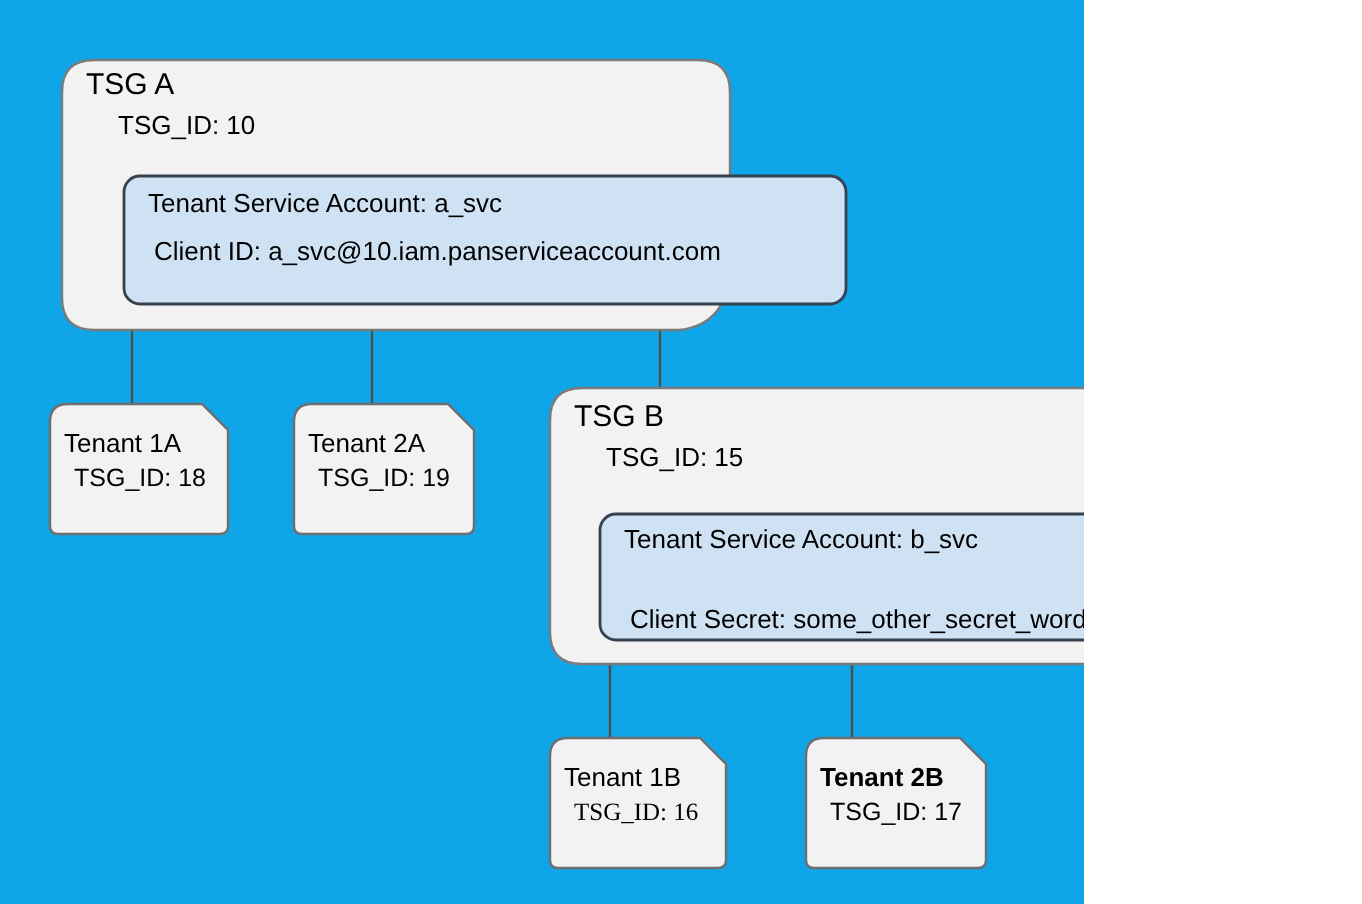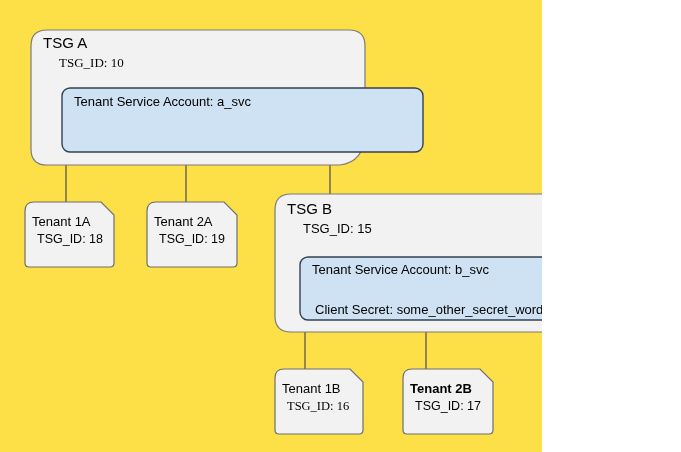--- a/index.html
+++ b/index.html
@@ -1,19 +1,19 @@
 <!DOCTYPE html>
 <html><head>
 <meta charset="utf-8">
 <style>
   html,body { margin:0; padding:0; background:#ffffff; }
   .canvas {
     position:relative;
     width:542px; height:452px;
-    background:#fde047;
+    background:#0ea5e9;
     font-family:"Liberation Sans","DejaVu Sans",sans-serif;
     overflow:hidden;
   }
   .canvas svg { position:absolute; left:0; top:0; }
   .t {
     position:absolute;
     color:#000000;
     white-space:nowrap;
     line-height:1.15;
   }
@@ -47,23 +47,24 @@
     <path class="shape-tenant" d="M 34 202 H 101 L 114 215 V 263 Q 114 267 110 267 H 29 Q 25 267 25 263 V 211 Q 25 202 34 202 Z"></path>
     <path class="shape-tenant" d="M 156 202 H 224 L 237 215 V 263 Q 237 267 233 267 H 151 Q 147 267 147 263 V 211 Q 147 202 156 202 Z"></path>
     <path class="shape-tenant" d="M 284 369 H 350 L 363 382 V 430 Q 363 434 359 434 H 279 Q 275 434 275 430 V 378 Q 275 369 284 369 Z"></path>
     <path class="shape-tenant" d="M 412 369 H 480 L 493 382 V 430 Q 493 434 489 434 H 407 Q 403 434 403 430 V 378 Q 403 369 412 369 Z"></path>
 
     <rect class="shape-acct" x="62" y="88" width="361" height="64" rx="8"></rect>
     <rect class="shape-acct" x="300" y="257" width="363" height="63" rx="8"></rect>
   </svg>
 
   <div class="t group-title" style="left:43px; top:34px;">TSG A</div>
-  <div class="t group-id" style="left:59px; top:56px;font-family:Liberation Serif, serif;">TSG_ID: 10</div>
+  <div class="t group-id" style="left:59px; top:56px;">TSG_ID: 10</div>
 
   <div class="t acct-title" style="left:74px; top:95px;">Tenant Service Account: a_svc</div>
+  <div class="t acct-line" style="left:77px; top:119px;">Client ID: a_svc@10.iam.panserviceaccount.com</div>
 
   <div class="t tenant-title" style="left:32px; top:215px;">Tenant 1A</div>
   <div class="t tenant-id" style="left:37px; top:232px;">TSG_ID: 18</div>
 
   <div class="t tenant-title" style="left:154px; top:215px;">Tenant 2A</div>
   <div class="t tenant-id" style="left:159px; top:232px;">TSG_ID: 19</div>
 
   <div class="t group-title" style="left:287px; top:200px;">TSG B</div>
   <div class="t group-id" style="left:303px; top:222px;">TSG_ID: 15</div>
 

